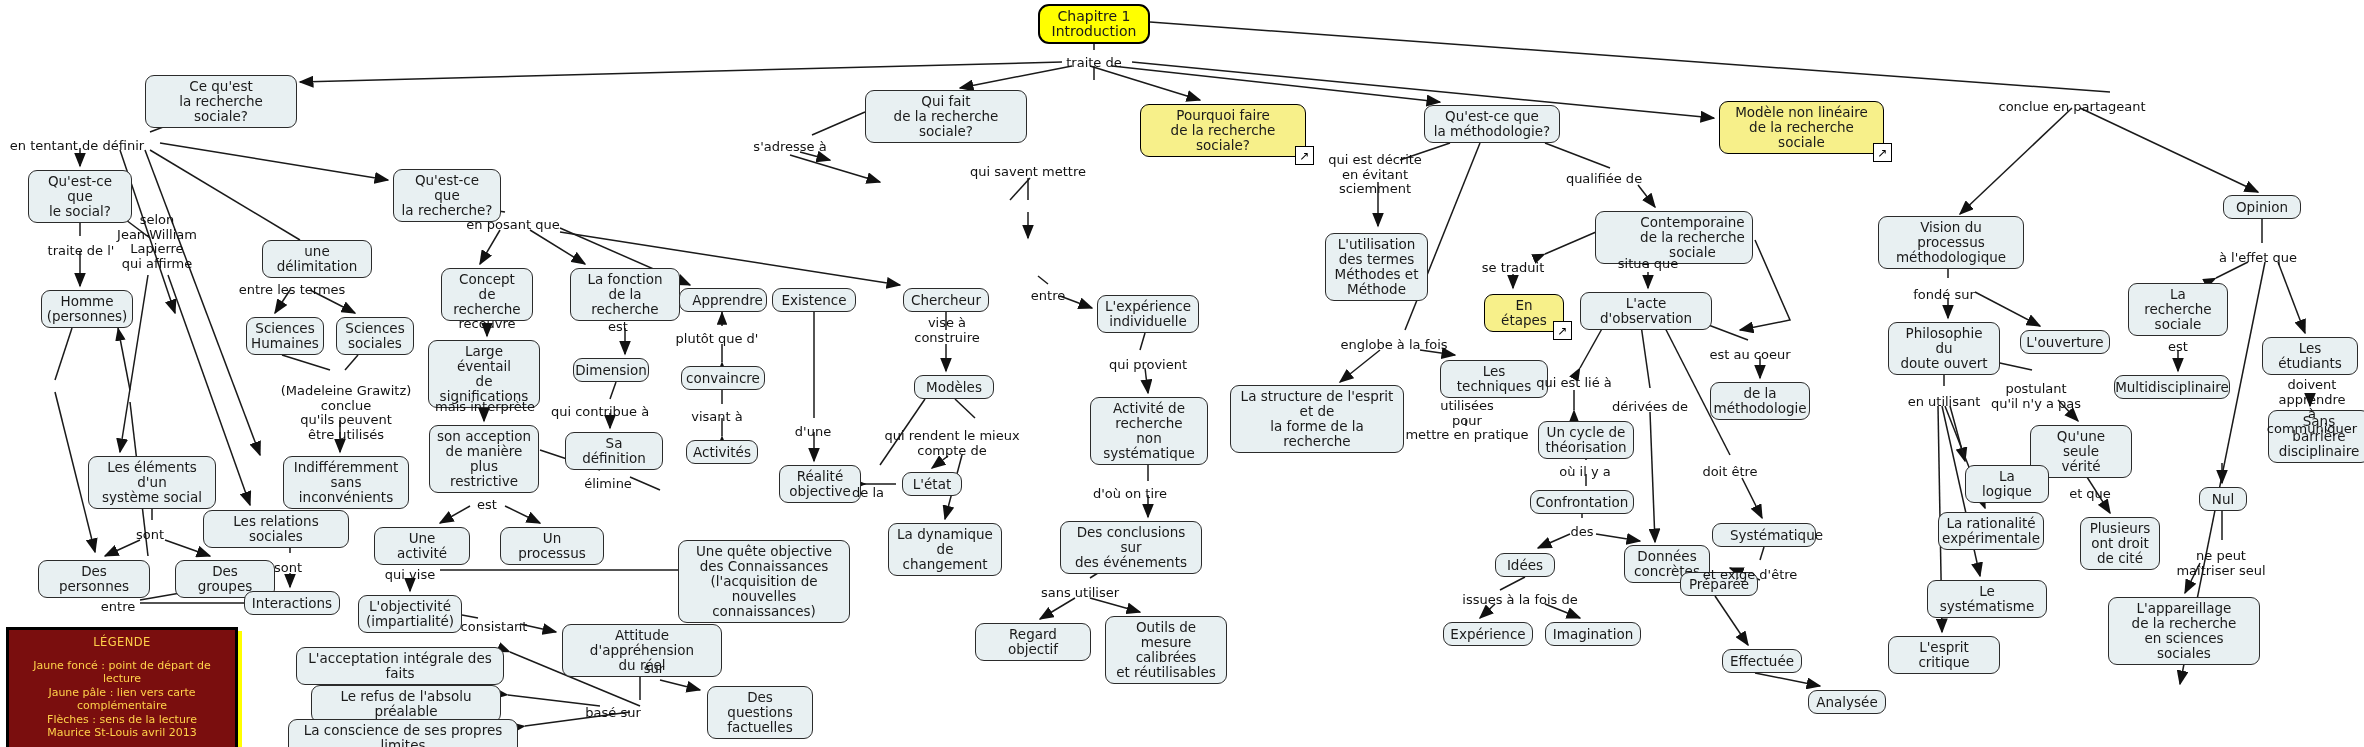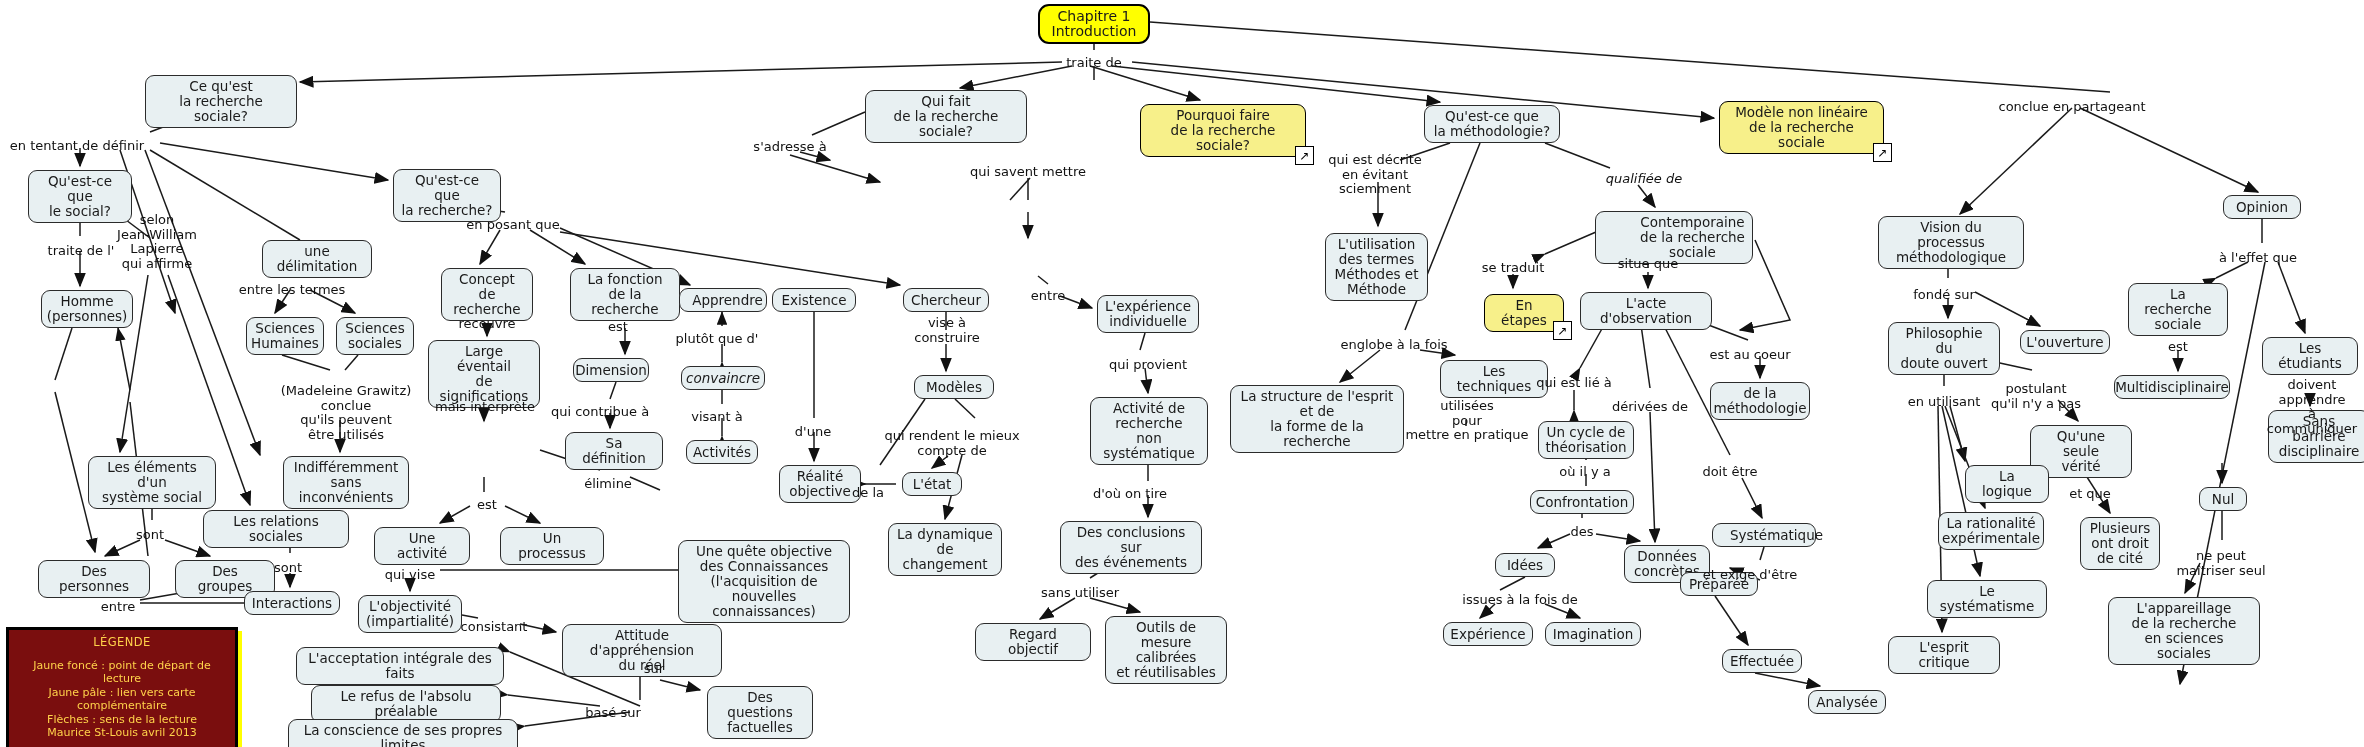--- a/index.html
+++ b/index.html
@@ -307,40 +307,43 @@
 sociales</span></div>
     <div class="node link" style="left: 1484px; top: 294px; width: 80px; min-height: 26px;"><span>En étapes</span><span class="linkmark">↗</span></div>
     <div class="node" style="left: 1580px; top: 292px; width: 132px; min-height: 26px;"><span>L'acte d'observation</span></div>
     <div class="node" style="left: 2128px; top: 283px; width: 100px; min-height: 38px;"><span>La recherche
 sociale</span></div>
     <div class="node" style="left: 2020px; top: 330px; width: 90px; min-height: 24px;"><span>L'ouverture</span></div>
     <div class="node" style="left: 2262px; top: 337px; width: 96px; min-height: 24px;"><span>Les étudiants</span></div>
     <div class="node" style="left: 428px; top: 340px; width: 112px; min-height: 38px;"><span>Large éventail
 de significations</span></div>
     <div class="node" style="left: 573px; top: 358px; width: 76px; min-height: 24px;"><span>Dimension</span></div>
-    <div class="node" style="left: 681px; top: 366px; width: 84px; min-height: 24px; font-style: italic;"><span>convaincre</span></div>
+    <div class="node" style="left: 681px; top: 366px; width: 84px; min-height: 24px;"><span>convaincre</span></div>
     <div class="node" style="left: 914px; top: 375px; width: 80px; min-height: 24px;"><span>Modèles</span></div>
     <div class="node" style="left: 1888px; top: 322px; width: 112px; min-height: 38px;"><span>Philosophie du
 doute ouvert</span></div>
     <div class="node" style="left: 1412px; top: 360px; width: 108px; min-height: 24px; margin-left: 28px;"><span>Les techniques</span></div>
     <div class="node" style="left: 1710px; top: 382px; width: 100px; min-height: 38px;"><span>de la
 méthodologie</span></div>
     <div class="node" style="left: 1230px; top: 385px; width: 174px; min-height: 52px;"><span>La structure de l'esprit
 et de
 la forme de la recherche</span></div>
     <div class="node" style="left: 1090px; top: 397px; width: 118px; min-height: 52px;"><span>Activité de
 recherche
 non systématique</span></div>
     <div class="node" style="left: 1538px; top: 421px; width: 96px; min-height: 38px;"><span>Un cycle de
 théorisation</span></div>
     <div class="node" style="left: 2114px; top: 375px; width: 116px; min-height: 24px;"><span>Multidisciplinaire</span></div>
     <div class="node" style="left: 2030px; top: 425px; width: 102px; min-height: 38px;"><span>Qu'une seule
 vérité</span></div>
     <div class="node" style="left: 2268px; top: 410px; width: 102px; min-height: 38px;"><span>Sans barrière
 disciplinaire</span></div>
+    <div class="node" style="left: 429px; top: 425px; width: 110px; min-height: 52px;"><span>son acception
+de manière plus
+restrictive</span></div>
     <div class="node" style="left: 565px; top: 432px; width: 98px; min-height: 24px;"><span>Sa définition</span></div>
     <div class="node" style="left: 686px; top: 440px; width: 72px; min-height: 24px;"><span>Activités</span></div>
     <div class="node" style="left: 902px; top: 472px; width: 60px; min-height: 24px;"><span>L'état</span></div>
     <div class="node" style="left: 779px; top: 465px; width: 82px; min-height: 38px;"><span>Réalité
 objective</span></div>
     <div class="node" style="left: 88px; top: 456px; width: 128px; min-height: 38px;"><span>Les éléments d'un
 système social</span></div>
     <div class="node" style="left: 283px; top: 456px; width: 126px; min-height: 38px;"><span>Indifféremment
 sans inconvénients</span></div>
     <div class="node" style="left: 203px; top: 510px; width: 146px; min-height: 24px;"><span>Les relations sociales</span></div>
@@ -392,21 +395,21 @@
     <div class="node" style="left: 707px; top: 686px; width: 106px; min-height: 38px;"><span>Des questions
 factuelles</span></div>
     <div class="node" style="left: 1808px; top: 690px; width: 78px; min-height: 24px;"><span>Analysée</span></div>
     <div class="lbl" style="left: 1094px; top: 56px;">traite de</div>
     <div class="lbl" style="left: 2072px; top: 100px;">conclue en partageant</div>
     <div class="lbl" style="left: 77px; top: 139px;">en tentant de définir</div>
     <div class="lbl" style="left: 790px; top: 140px;">s'adresse à</div>
     <div class="lbl" style="left: 1375px; top: 153px;">qui est décrite
 en évitant
 sciemment</div>
-    <div class="lbl" style="left: 1644px; top: 172px; font-style: italic;">qualifiée de</div>
+    <div class="lbl" style="left: 1604px; top: 172px;">qualifiée de</div>
     <div class="lbl" style="left: 513px; top: 218px;">en posant que</div>
     <div class="lbl" style="left: 81px; top: 244px;">traite de l'</div>
     <div class="lbl" style="left: 157px; top: 213px;">selon
 Jean-William
 Lapierre
 qui affirme</div>
     <div class="lbl" style="left: 1028px; top: 165px;">qui savent mettre</div>
     <div class="lbl" style="left: 1648px; top: 257px;">situe que</div>
     <div class="lbl" style="left: 1513px; top: 261px;">se traduit</div>
     <div class="lbl" style="left: 1944px; top: 288px;">fondé sur</div>

